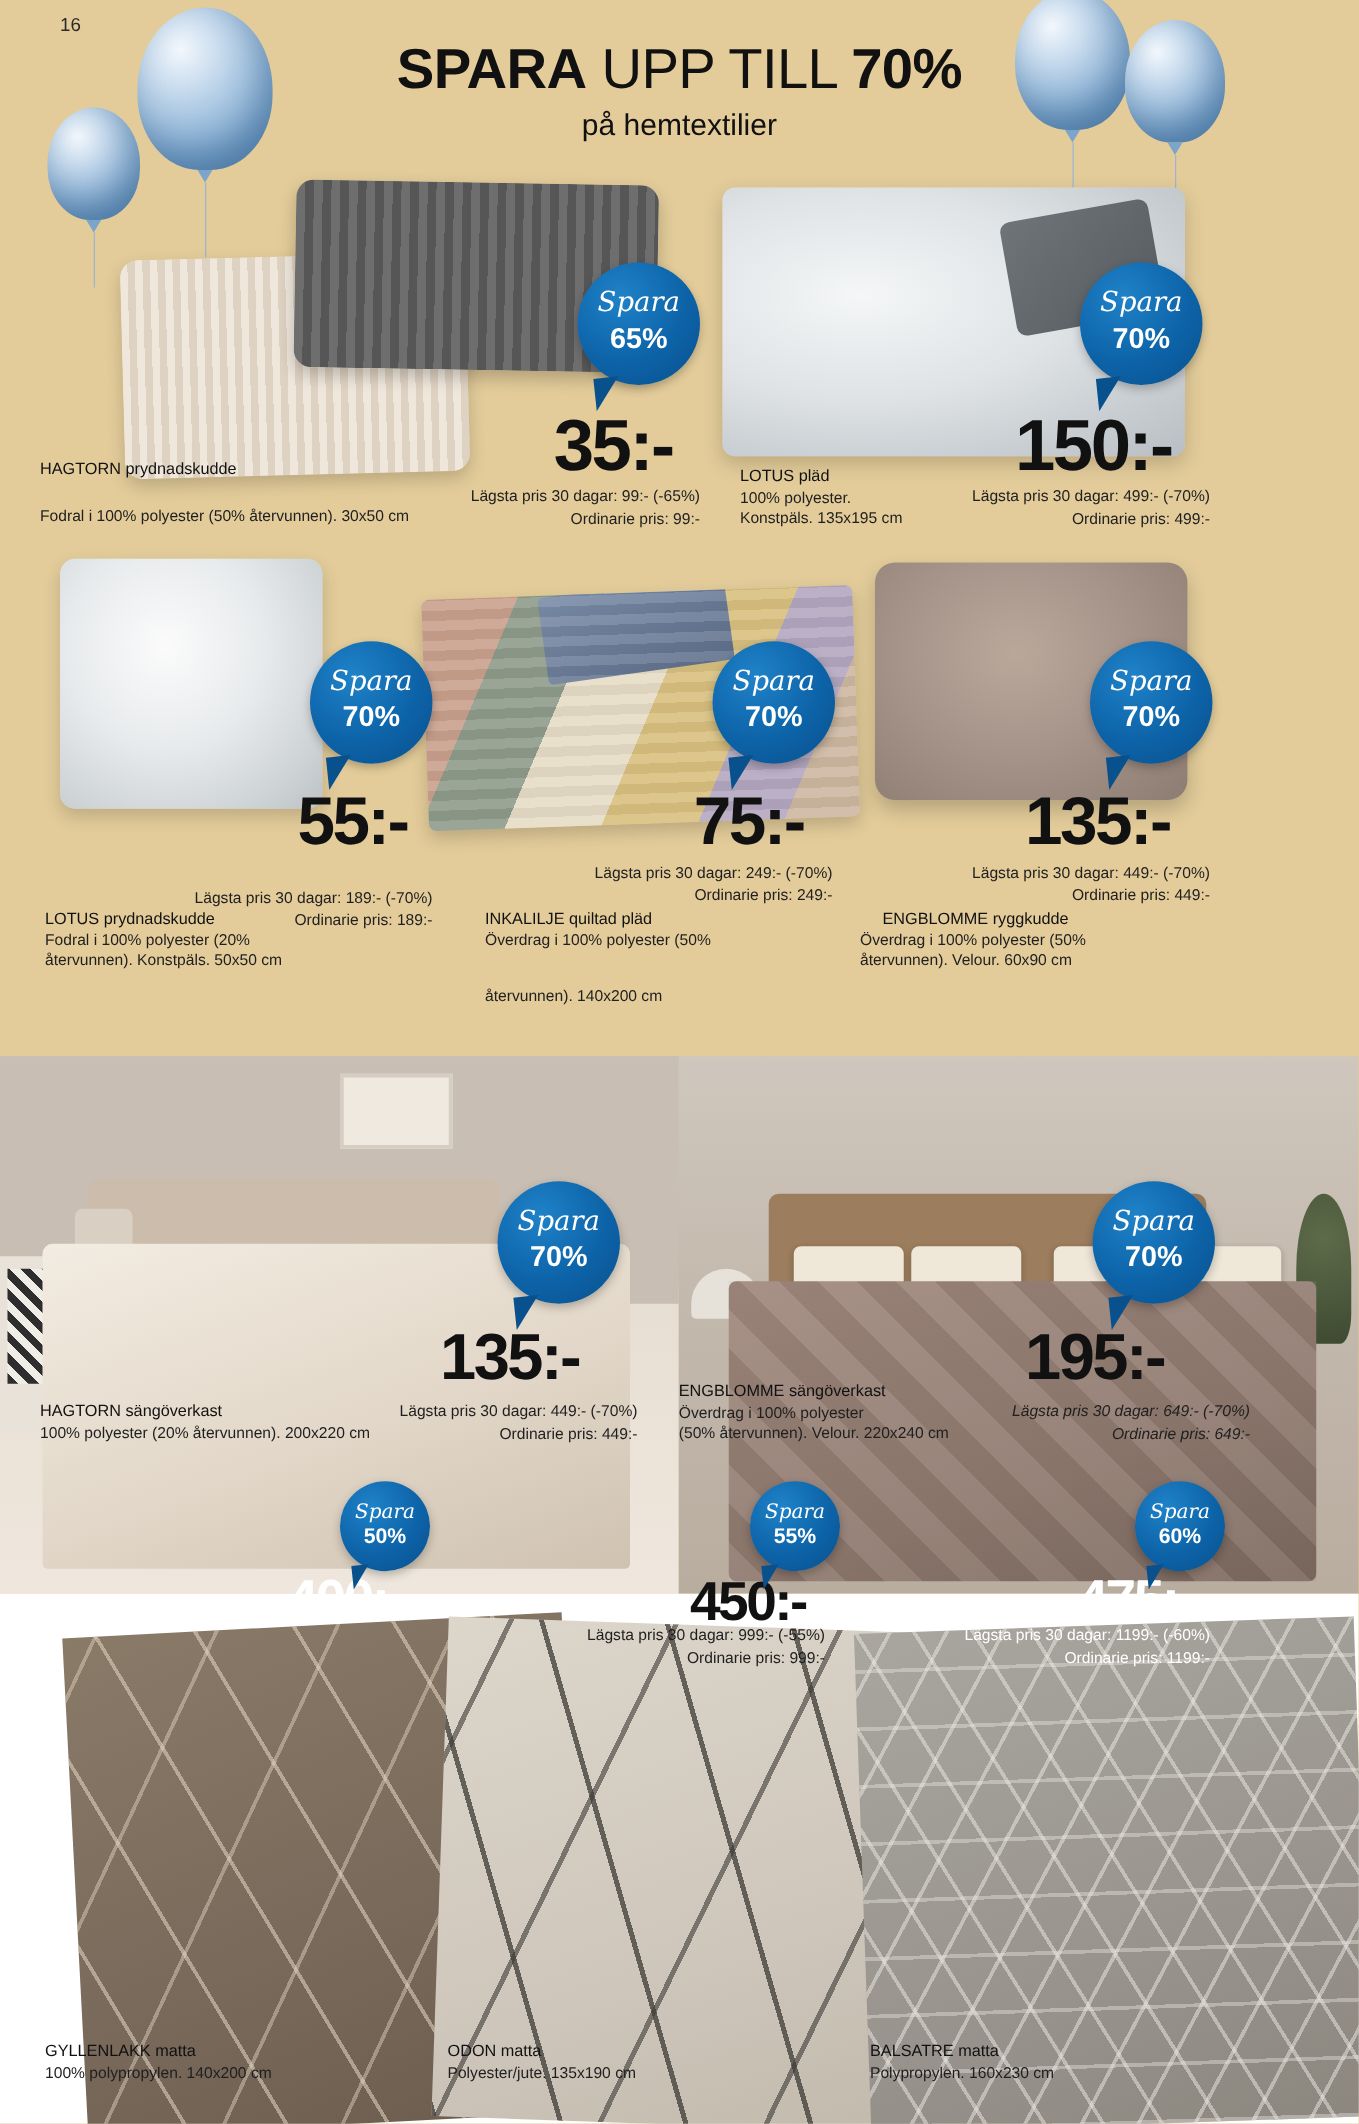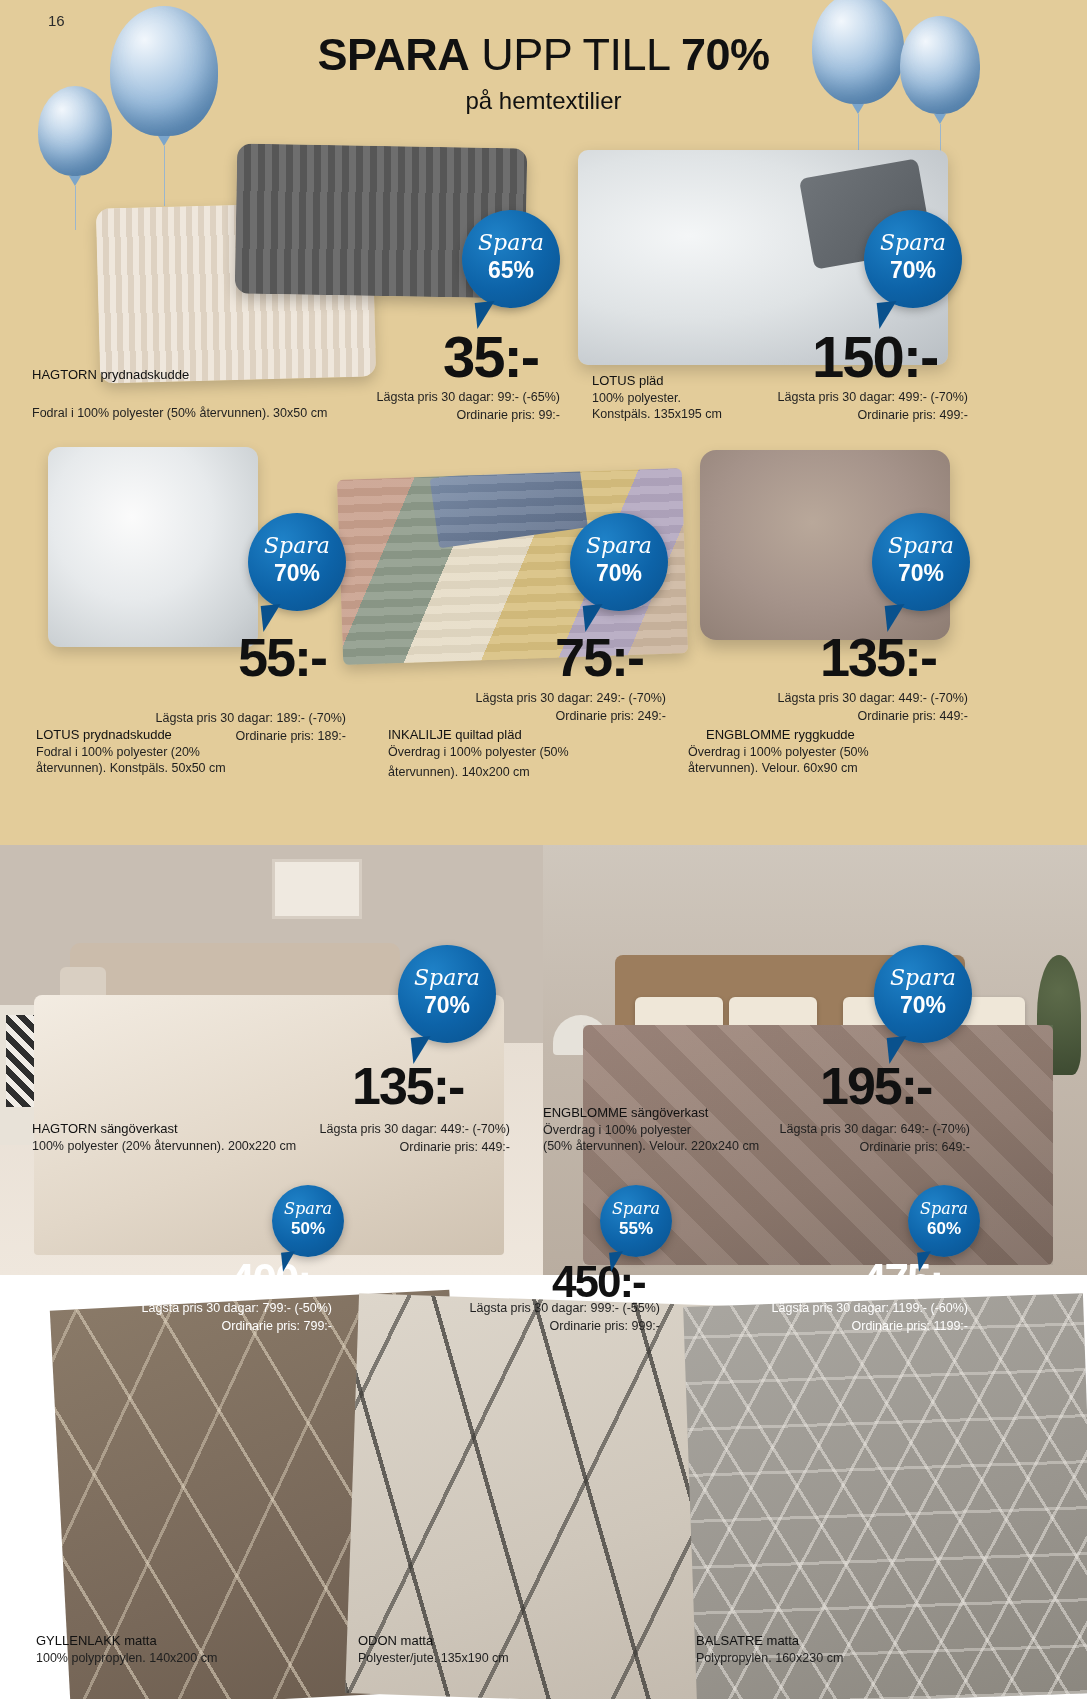--- a/index.html
+++ b/index.html
@@ -337,21 +337,21 @@
     <span class="pc">70%</span>
     <span class="tail"></span>
   </div>
   <div class="price" style="left:555px; top:630px; font-size:54px;">75:-</div>
   <div class="plow" style="left:410px; top:690px; width:256px;">
     <span class="r">Lägsta pris 30 dagar: 249:- (-70%)</span>
     <span class="r">Ordinarie pris: 249:-</span>
   </div>
   <div class="ptitle" style="left:388px; top:727px;">INKALILJE quiltad pläd</div>
   <div class="pdesc" style="left:388px; top:744px;">Överdrag i 100% polyester (50%</div>
-  <div class="pdesc" style="left:388px; top:764px;">återvunnen). 140x200 cm</div>
+  <div class="pdesc" style="left:388px; top:789px;">återvunnen). 140x200 cm</div>
 
   <div class="photo cushion-engblomme"></div>
   <div class="badge" style="left:872px; top:513px;">
     <span class="sp">Spara</span>
     <span class="pc">70%</span>
     <span class="tail"></span>
   </div>
   <div class="price" style="left:820px; top:630px; font-size:54px;">135:-</div>
   <div class="plow" style="left:712px; top:690px; width:256px;">
     <span class="r">Lägsta pris 30 dagar: 449:- (-70%)</span>
@@ -398,40 +398,36 @@
 
   <div class="badge" style="left:874px; top:945px;">
     <span class="sp">Spara</span>
     <span class="pc">70%</span>
     <span class="tail"></span>
   </div>
   <div class="price" style="left:820px; top:1060px; font-size:52px;">195:-</div>
   <div class="ptitle" style="left:543px; top:1105px;">ENGBLOMME sängöverkast</div>
   <div class="pdesc" style="left:543px; top:1122px;">Överdrag i 100% polyester</div>
   <div class="pdesc" style="left:543px; top:1138px;">(50% återvunnen). Velour. 220x240 cm</div>
-  <div class="plow" style="left:730px; top:1121px; width:240px;">
+  <div class="plow" style="left:760px; top:1121px; width:240px;font-style:italic;">
     <span class="r">Lägsta pris 30 dagar: 649:- (-70%)</span>
     <span class="r">Ordinarie pris: 649:-</span>
   </div>
 
   <div class="rugs-band"></div>
   <div class="rug rug-gyllenlakk"></div>
   <div class="rug rug-odon"></div>
   <div class="rug rug-balsatre"></div>
 
   <div class="badge small" style="left:272px; top:1185px;">
     <span class="sp">Spara</span>
     <span class="pc">50%</span>
     <span class="tail"></span>
   </div>
   <div class="price" style="left:230px; top:1258px; font-size:44px; color:#fff;">400:-</div>
-  <div class="plow" style="left:110px; top:1300px; width:222px; color:#fff;">
-    <span class="r">Lägsta pris 30 dagar: 799:- (-50%)</span>
-    <span class="r">Ordinarie pris: 799:-</span>
-  </div>
   <div class="ptitle" style="left:36px; top:1633px;">GYLLENLAKK matta</div>
   <div class="pdesc" style="left:36px; top:1650px;">100% polypropylen. 140x200 cm</div>
 
   <div class="badge small" style="left:600px; top:1185px;">
     <span class="sp">Spara</span>
     <span class="pc">55%</span>
     <span class="tail"></span>
   </div>
   <div class="price" style="left:552px; top:1260px; font-size:44px;">450:-</div>
   <div class="plow" style="left:438px; top:1300px; width:222px;">

